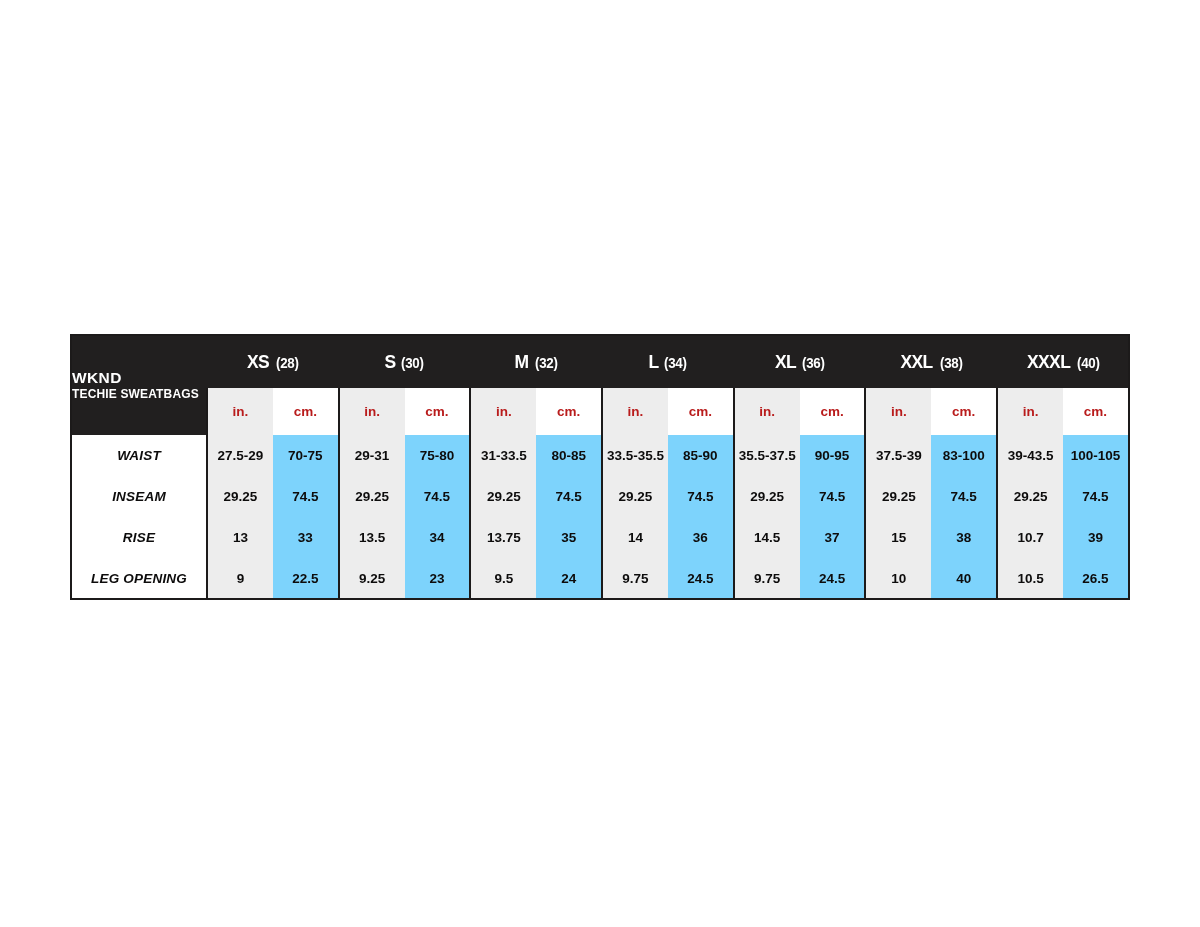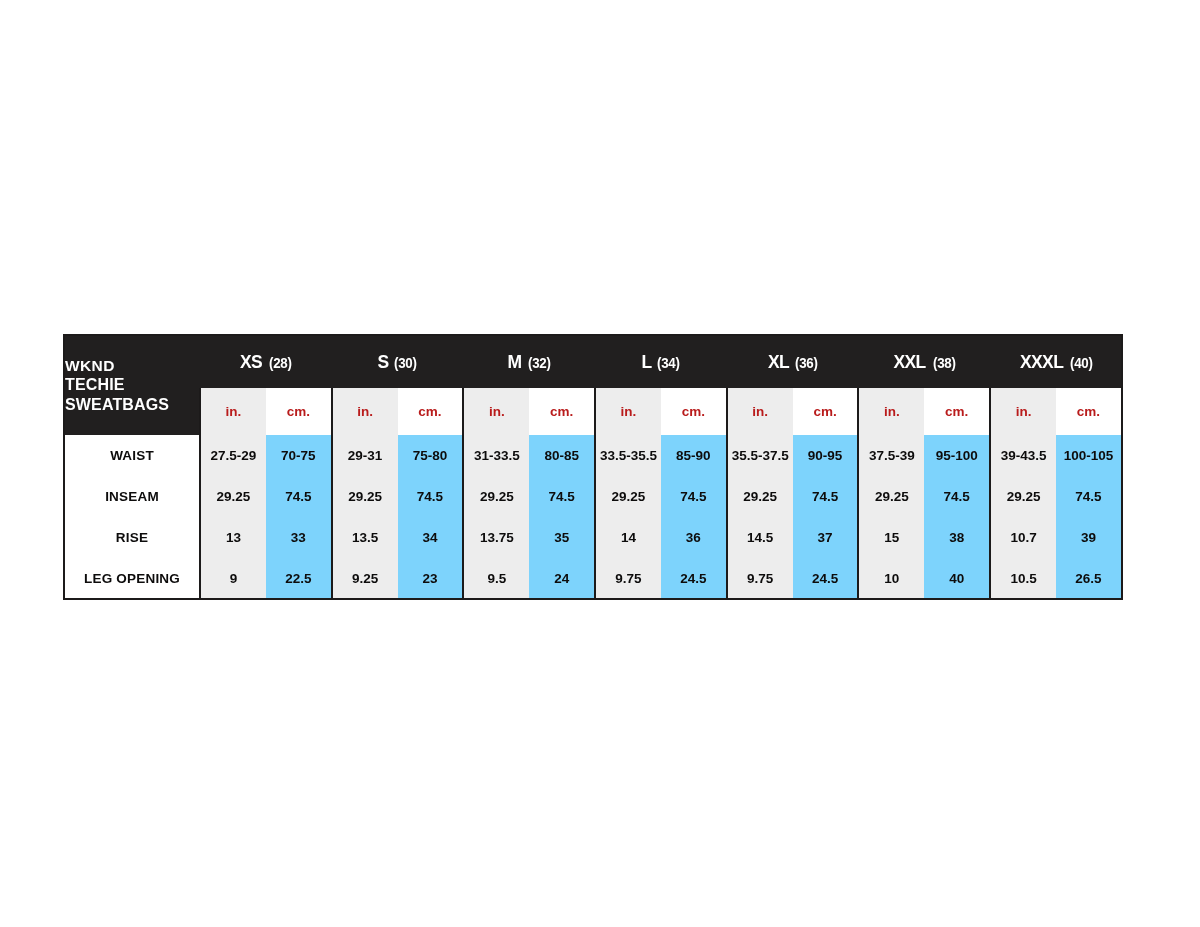--- a/index.html
+++ b/index.html
@@ -11,21 +11,21 @@
   body {
     width: 1200px;
     height: 927px;
     font-family: "Liberation Sans", sans-serif;
     position: relative;
     overflow: hidden;
   }
 
   #chart-wrap {
     position: absolute;
-    left: 63px;
+    left: 70px;
     top: 334px;
     width: 1060px;
   }
 
   table.size-chart {
     border-collapse: collapse;
     table-layout: fixed;
     width: 1060px;
     border: 2px solid #1c1a1a;
   }
@@ -51,21 +51,21 @@
   }
   .brand-name {
     display: block;
     font-size: 15.5px;
     font-weight: bold;
     letter-spacing: 0.4px;
     line-height: 1.18;
   }
   .brand-sub {
     display: block;
-    font-size: 16px;
+    font-size: 12px;
     font-weight: bold;
     letter-spacing: 0.15px;
     line-height: 1.2;
   }
 
   
   .size-head-row th {
     background: #211f1f;
     color: #ffffff;
     height: 53px;
@@ -118,20 +118,21 @@
   .data-row td.grp-start { border-left: 2px solid #1c1a1a; }
 
   .row-label {
     text-align: right;
     padding-right: 11px;
     background: #ffffff !important;
     font-size: 13.5px;
     font-weight: bold;
     letter-spacing: 0.2px;
     border-right: 2px solid #1c1a1a;
+    font-style: italic;
   }
 </style>
 </head>
 <body>
 
 <div id="chart-wrap">
   <table class="size-chart">
     <tbody id="chart-body">
         <tr class="size-head-row">
           <td class="brand-cell" rowspan="2">
@@ -168,21 +169,21 @@
           <td class="v-cm">70-75</td>
           <td class="v-in grp-start">29-31</td>
           <td class="v-cm">75-80</td>
           <td class="v-in grp-start">31-33.5</td>
           <td class="v-cm">80-85</td>
           <td class="v-in grp-start">33.5-35.5</td>
           <td class="v-cm">85-90</td>
           <td class="v-in grp-start">35.5-37.5</td>
           <td class="v-cm">90-95</td>
           <td class="v-in grp-start">37.5-39</td>
-          <td class="v-cm">95-100</td>
+          <td class="v-cm">83-100</td>
           <td class="v-in grp-start">39-43.5</td>
           <td class="v-cm">100-105</td>
         </tr>
         <tr class="data-row">
           <td class="row-label">INSEAM</td>
           <td class="v-in grp-start">29.25</td>
           <td class="v-cm">74.5</td>
           <td class="v-in grp-start">29.25</td>
           <td class="v-cm">74.5</td>
           <td class="v-in grp-start">29.25</td>

